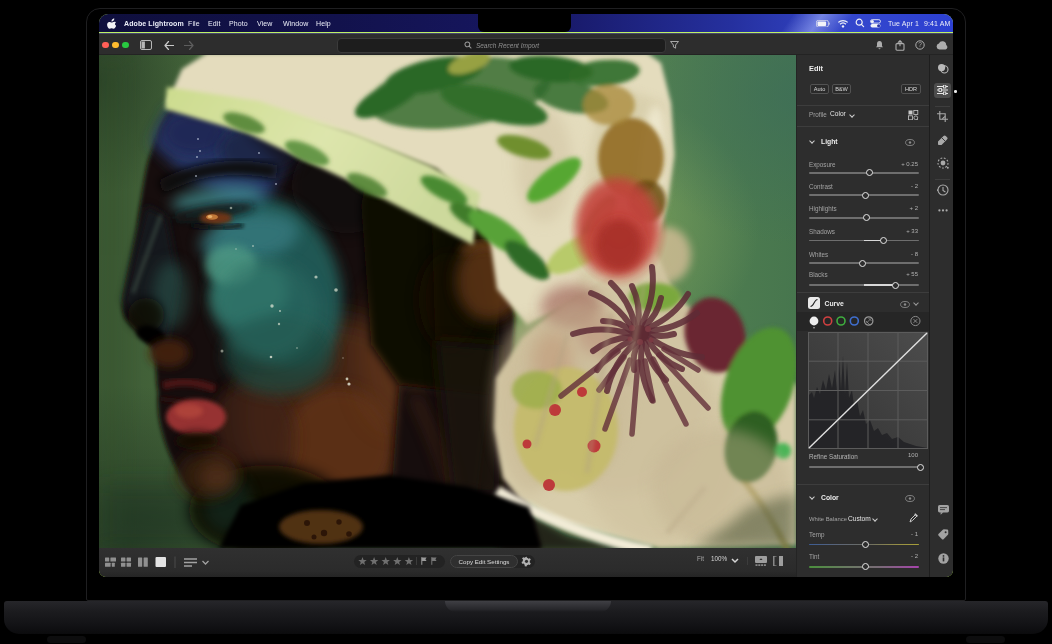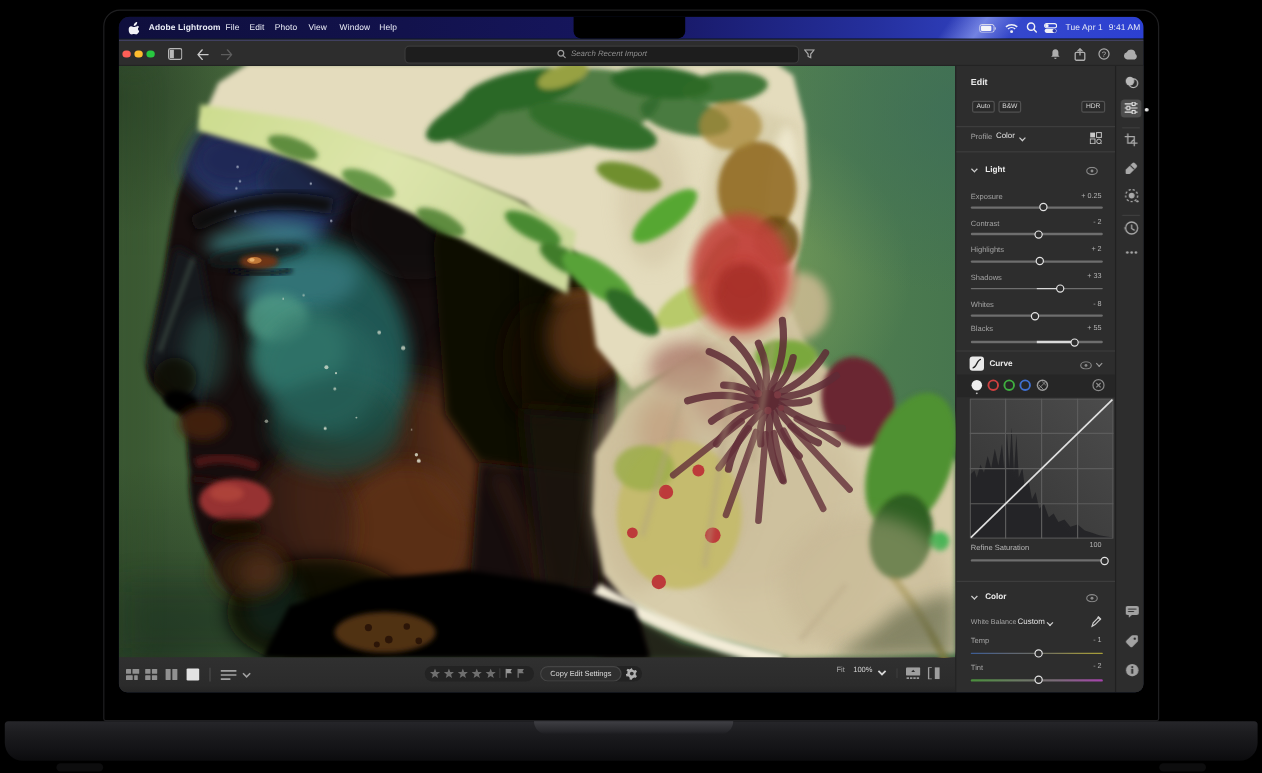--- a/index.html
+++ b/index.html
@@ -2,21 +2,21 @@
 <html><head>
 <meta charset="utf-8">
 <style>
   * { margin:0; padding:0; box-sizing:border-box; }
   html,body { width:1052px; height:644px; background:#000; overflow:hidden;
     font-family:"Liberation Sans", sans-serif; }
   #stage { position:relative; width:1052px; height:644px; background:#000; }
   
   #lid { position:absolute; left:86px; top:8px; width:880px; height:593px; background:#000; border:1px solid #1f1f21; border-radius:14px 14px 2px 2px; }
   #screen { position:absolute; left:99px; top:14px; width:854px; height:563px;
-    border-radius:9px 9px 7px 7px; overflow:hidden; background:#0f172a; }
+    border-radius:9px 9px 7px 7px; overflow:hidden; background:#bef264; }
   
   #menubar { position:absolute; left:0; top:0; width:854px; height:18px;
     background:linear-gradient(90deg,#0f0f3d 0%,#12124c 28%,#171763 52%,#25309e 74%,#3447cc 88%,#2c40d2 100%); }
   #menustreak { position:absolute; left:688px; top:0; width:60px; height:18px;
     background:linear-gradient(90deg,rgba(140,160,250,0) 0%,rgba(170,185,255,.55) 50%,rgba(140,160,250,0) 100%);
     transform:skewX(-35deg); }
   #notch { position:absolute; left:379px; top:0; width:93px; height:17.5px;
     background:#000; border-radius:0 0 6px 6px; }
   .mi { position:absolute; top:0; height:18px; line-height:19px; color:#eceef8;
     font-size:7px; letter-spacing:.1px; }

